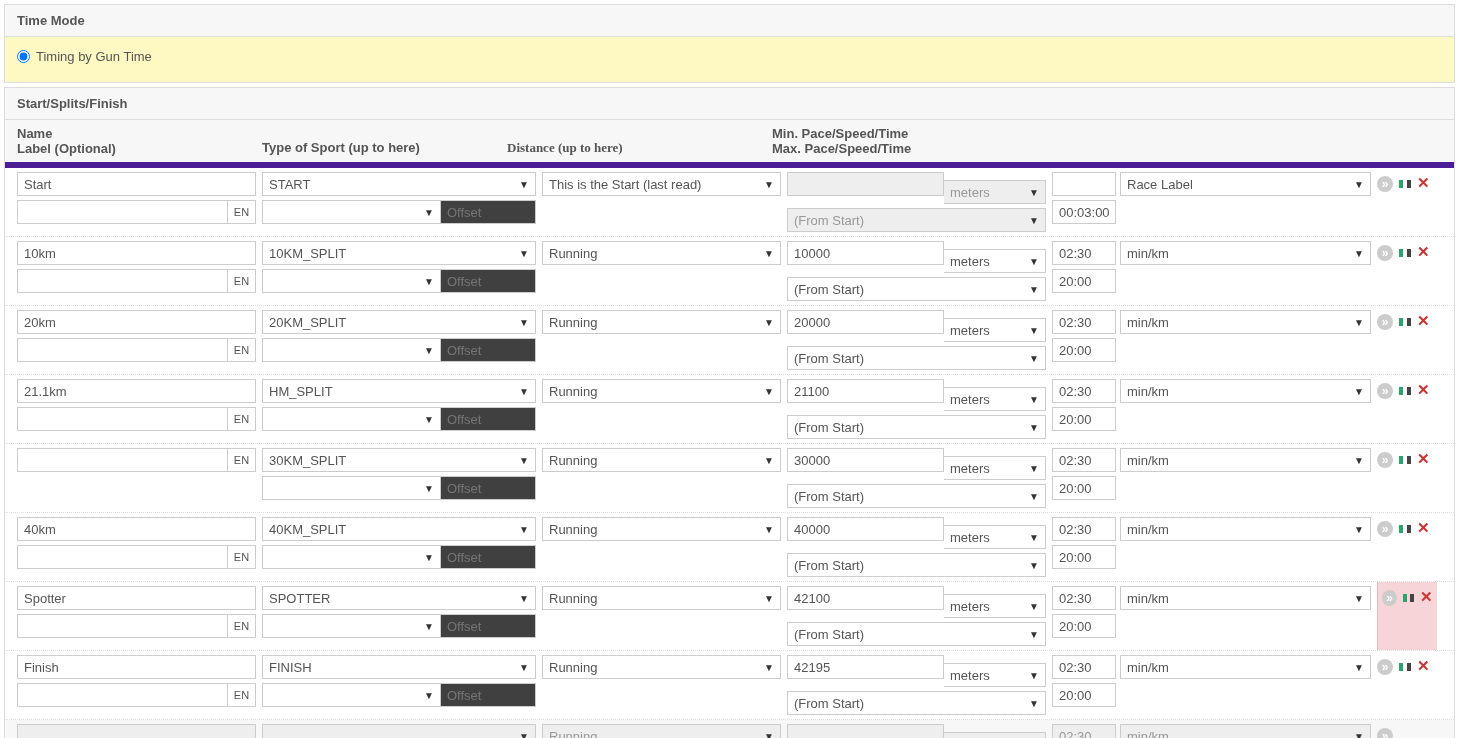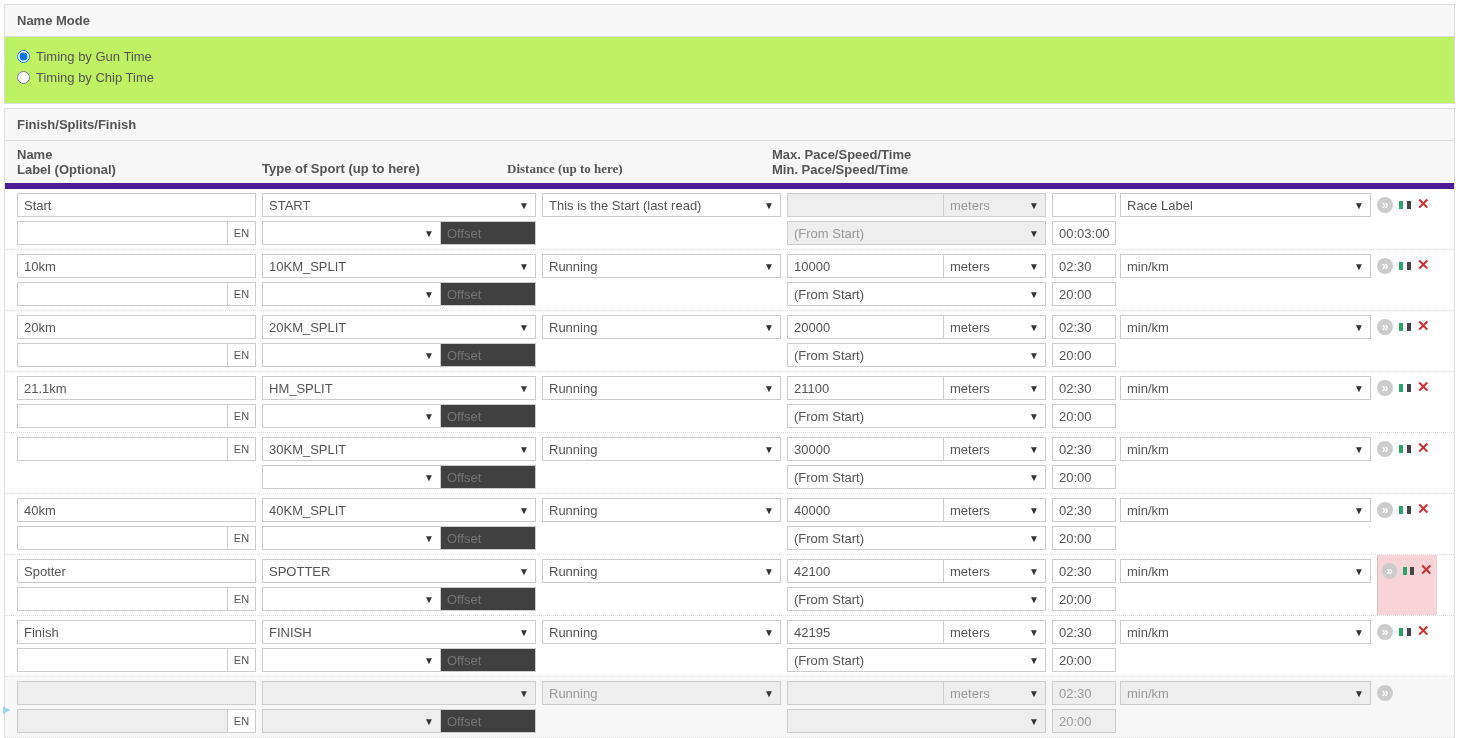--- a/index.html
+++ b/index.html
@@ -15,21 +15,21 @@
   }
   .panel-header {
     background: #f7f7f7;
     border-bottom: 1px solid #ddd;
     padding: 8px 12px;
     font-weight: bold;
     font-size: 13px;
     color: #555;
   }
   .panel-body {
-    background: #bef264;
+    background: #fef9c3;
     padding: 12px;
   }
   .radio-row {
     display: flex;
     align-items: center;
     margin-bottom: 6px;
     color: #555;
   }
   .radio-row input[type=radio] {
     margin-right: 6px;
@@ -133,21 +133,21 @@
   }
   .tp-backup .select { flex: 1; }
   .tp-backup .offset {
     width: 95px;
     border-left: none;
     background: #404040;
     color:#999;
   }
   .dist-row1 { display:flex; }
   .dist-row1 input { flex:1; }
-  .dist-row1 .select-unit { width: 102px; }
+  .dist-row1 .select-unit { width: 102px; margin-top: 8px; }
   .dist-row1 .select-unit .select { border-left:none; }
   .pace-row1 { display:flex; gap:4px; }
   .pace-row1 input { width: 64px; }
   .pace-row1 .select-wrap { flex: 1; }
   .pace-row2 input { width: 64px; }
 
   .action-btn {
     width: 16px;
     height: 16px;
     border-radius: 50%;
@@ -203,52 +203,48 @@
     top:54%;
     transform:translateY(-50%);
     color:#9fd3e8;
     font-size:15px;
   }
 </style>
 </head>
 <body>
 
 <div class="panel">
-  <div class="panel-header">Name Mode</div>
+  <div class="panel-header">Time Mode</div>
   <div class="panel-body">
     <label class="radio-row">
       <input type="radio" name="tm" checked="" style="">
       <span>Timing by Gun Time</span>
     </label>
-    <label class="radio-row">
-      <input type="radio" name="tm" style="">
-      <span>Timing by Chip Time</span>
-    </label>
   </div>
 </div>
 
 <div class="splits">
-  <div class="splits-header">Finish/Splits/Finish</div>
+  <div class="splits-header">Start/Splits/Finish</div>
 
   <div class="cols-header">
     <div class="col-name">
       <div>Name</div>
       <div>Label (Optional)</div>
     </div>
     <div class="col-sport">
       <div style="height:14px"></div>
       <div>Type of Sport (up to here)</div>
     </div>
     <div class="col-dist">
       <div style="height:14px"></div>
       <div>Distance (up to here)</div>
     </div>
     <div class="col-pace">
+      <div>Min. Pace/Speed/Time</div>
       <div>Max. Pace/Speed/Time</div>
-      <div>Min. Pace/Speed/Time</div>
     </div>
     <div class="col-actions"></div>
   </div>
 
   <div id="rows-container">
       <div class="split-row">
         <div class="cell cell-name two-line">
           <input type="text" value="Start" style="">
           <div class="name-with-lang">
             <input type="text" style="">

